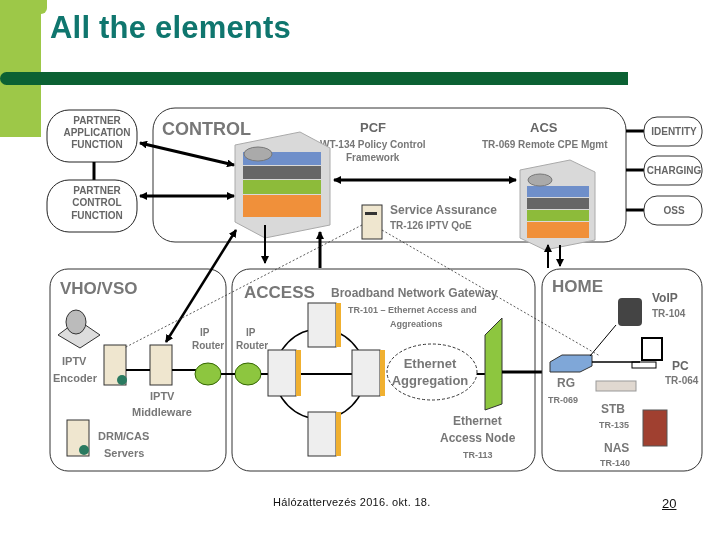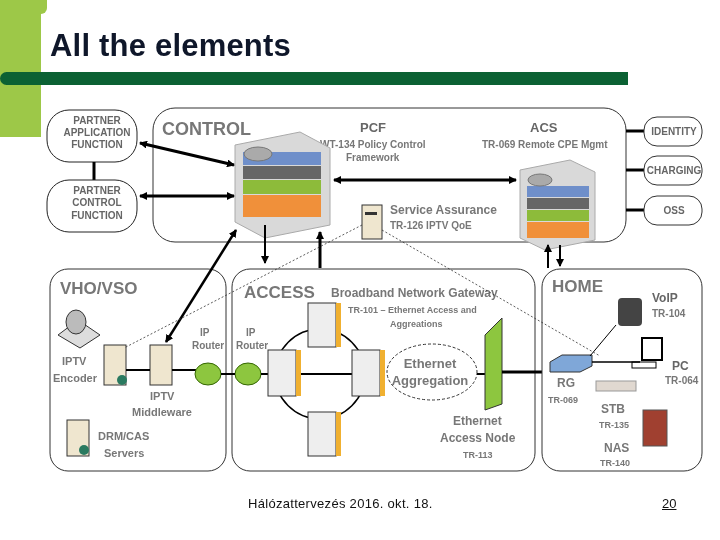--- a/index.html
+++ b/index.html
@@ -1,21 +1,21 @@
 <!DOCTYPE html>
 <html><head>
 <meta charset="utf-8">
 <style>
   html,body{margin:0;padding:0;background:#fff;}
   body{width:720px;height:540px;position:relative;overflow:hidden;font-family:"Liberation Sans",sans-serif;}
   .sidebar{position:absolute;left:0;top:0;width:41px;height:137px;background:#9dc848;}
   .sidebar-tab{position:absolute;left:41px;top:0;width:6px;height:14px;background:#9dc848;border-bottom-right-radius:8px;}
-  .title{position:absolute;left:50px;top:28px;font-size:31px;font-weight:bold;color:#0f172a;letter-spacing:0.2px;}
+  .title{position:absolute;left:50px;top:10px;font-size:31px;font-weight:bold;color:#0f766e;letter-spacing:0.2px;}
   .title-bar{position:absolute;left:0;top:72px;width:628px;height:13px;background:#0b6133;border-top-left-radius:7px;border-bottom-left-radius:7px;}
-  .footer-text{position:absolute;left:248px;top:496px;font-size:13px;color:#111;letter-spacing:0.3px;}
+  .footer-text{position:absolute;left:273px;top:496px;font-size:11px;color:#111;letter-spacing:0.3px;}
   .page-num{position:absolute;left:662px;top:496px;font-size:13px;color:#111;text-decoration:underline;}
   svg.diagram{position:absolute;left:0;top:0;}
   .lbl{font-family:"Liberation Sans",sans-serif;font-weight:bold;fill:#777;}
   .lbl-dark{font-family:"Liberation Sans",sans-serif;font-weight:bold;fill:#666;}
 </style>
 </head>
 <body>
 
 <div class="sidebar"></div>
 <div class="sidebar-tab"></div>

